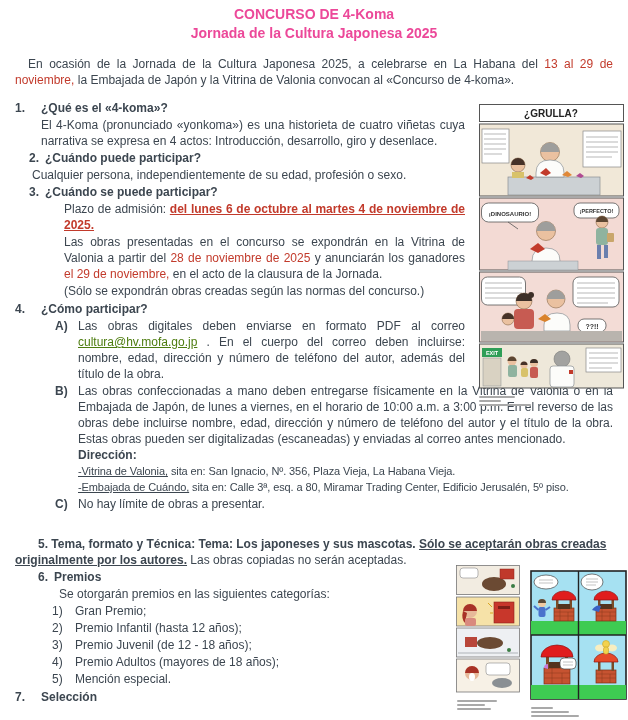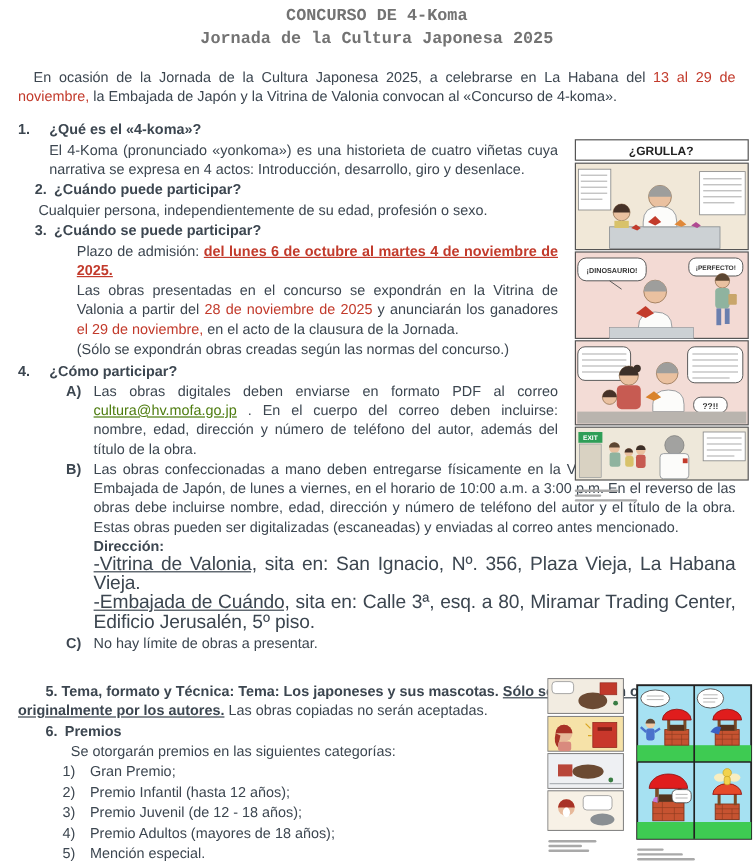--- a/index.html
+++ b/index.html
@@ -4,40 +4,40 @@
 <style>
   html,body{margin:0;padding:0;background:#fff;}
   .page{position:relative;width:628px;height:720px;box-sizing:border-box;
         padding:5px 15px;background:#ffffff;overflow:hidden;
         font-family:"Liberation Sans",sans-serif;font-size:12px;line-height:16px;
         color:#3c4650;}
   .b{font-weight:bold}
   .u{text-decoration:underline}
   .red{color:#c23a2b}
   .just{text-align:justify}
-  .doc-title{text-align:center;font-weight:bold;font-size:14px;line-height:19px;color:#737373;font-family:Liberation Mono, monospace;}
+  .doc-title{text-align:center;font-weight:bold;font-size:14px;line-height:19px;color:#ec4899;}
   .intro{margin:13px 0 12px;text-indent:13px;}
   p,.row{margin:0 0 1px}
   .row{display:flex}
   .num{flex:0 0 26px}
   .num2{flex:0 0 16px}
   .numA{flex:0 0 23px}
   .numP{flex:0 0 23px}
   .flex1{flex:1}
   .ml14{margin-left:14px}.ml17{margin-left:17px}.ml23{margin-left:23px}
   .ml26{margin-left:26px}.ml32{margin-left:44px}.ml33{margin-left:49px}
   .ml37{margin-left:37px}.ml40{margin-left:40px}
   .narrow{margin-right:148px}
-  .dirline{font-size:16px;letter-spacing:-0.1px}
+  .dirline{font-size:11px;letter-spacing:-0.1px}
   .q5{margin-top:24px;text-indent:23px;}
   .mt2{margin-top:2px}
   a.email{color:#4d7c0f;text-decoration:underline;cursor:pointer}
   
   .comic{position:absolute;}
-  .comic-grulla{left:478px;top:115px;width:147px;}
+  .comic-grulla{left:478px;top:103px;width:147px;}
   .comic-girl{left:456px;top:565px;width:64px;}
   .comic-well{left:530px;top:570px;width:97px;}
   .caption{margin-top:3px}
   .caption .bar{height:2px;background:#a9a9a9;margin:2px 0 0 1px;border-radius:1px}
 </style>
 </head>
 <body>
 
 <div class="page">
 

